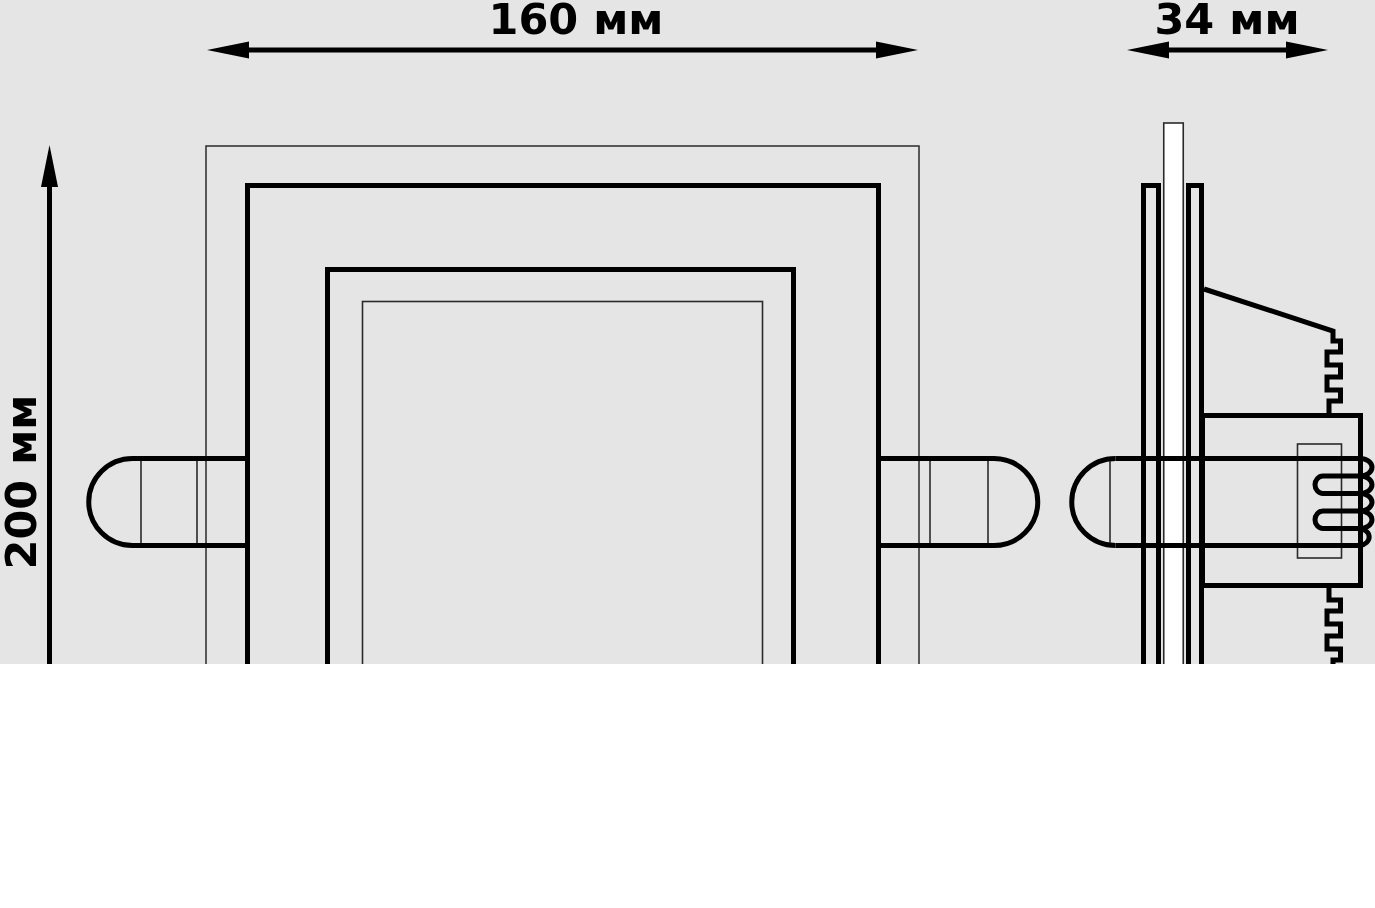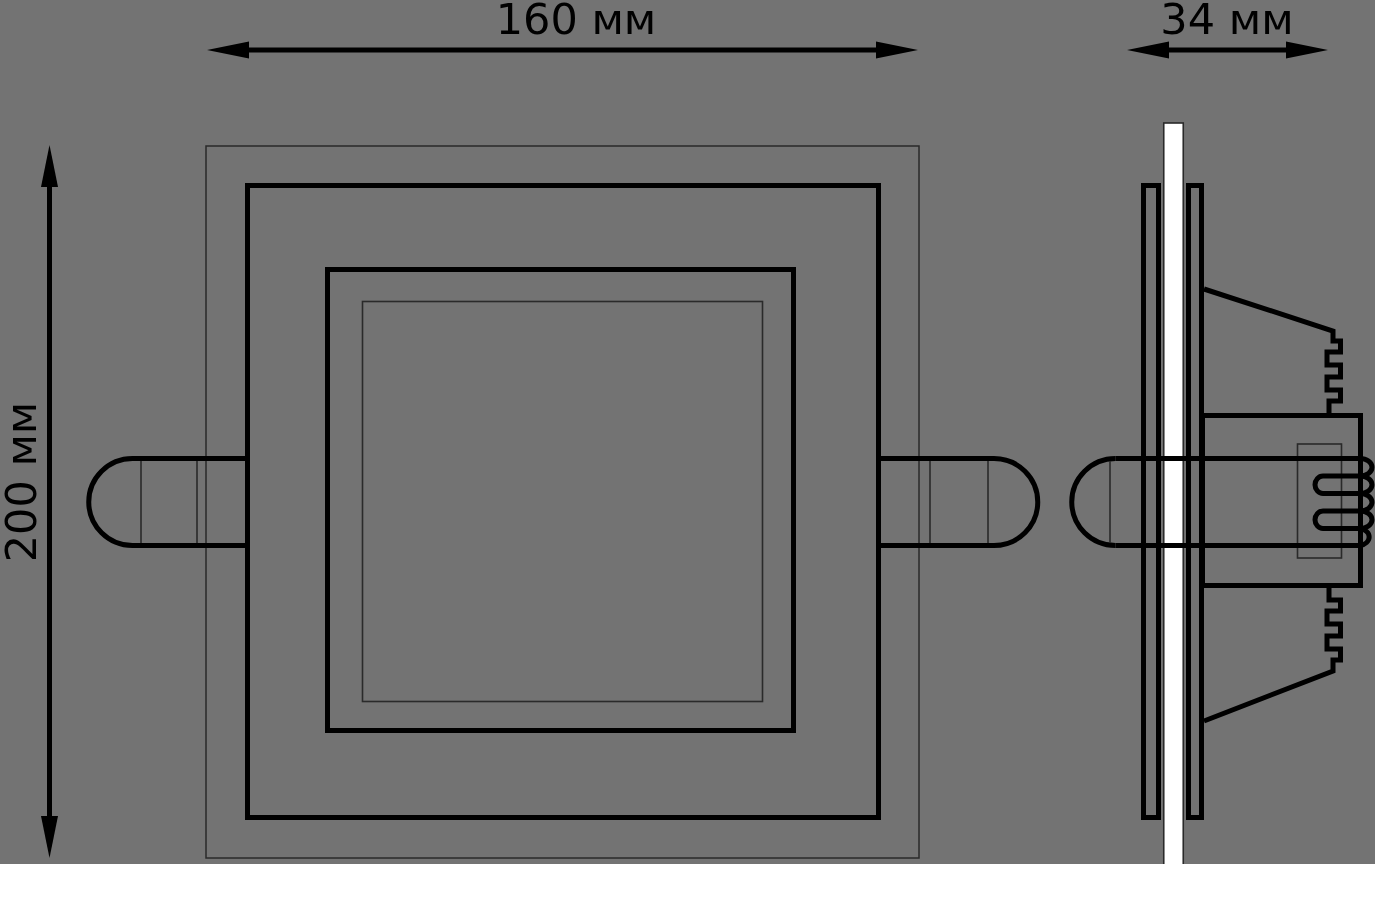--- a/index.html
+++ b/index.html
@@ -3,24 +3,25 @@
 <meta charset="utf-8">
 <style>
   html, body {
     margin: 0;
     padding: 0;
     background: #ffffff;
   }
   #stage {
     position: relative;
     width: 1375px;
-    height: 864px;
-    background: #737373;
+    height: 664px;
+    background: #e5e5e5;
     overflow: hidden;
     font-family: "DejaVu Sans", "Liberation Sans", sans-serif;
+    font-weight: bold;
   }
   #drawing-svg {
     position: absolute;
     left: 0;
     top: 0;
     width: 1375px;
     height: 908px;
     display: block;
   }
   .dim-label {

